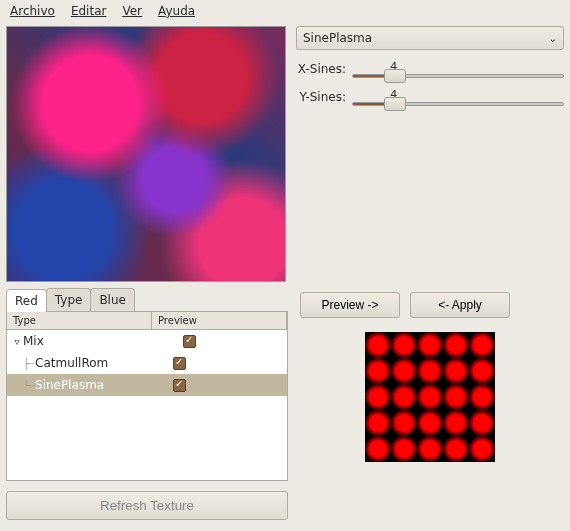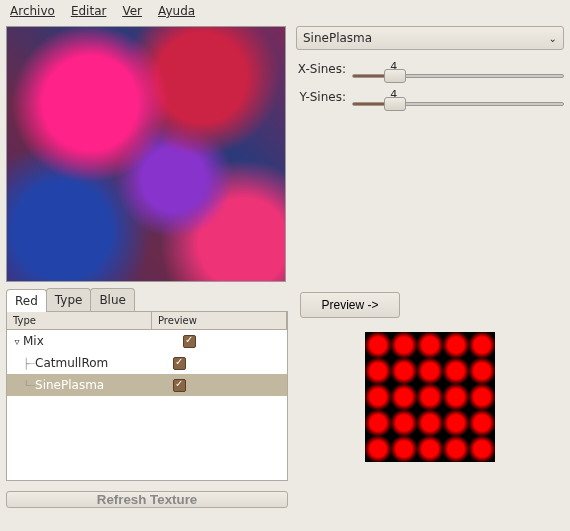--- a/index.html
+++ b/index.html
@@ -28,21 +28,21 @@
 .list-body { height: 150px; overflow: auto; }
 .tree-row { display: flex; align-items: center; padding: 2px 4px; height: 22px; }
 .tree-row.selected { background: #c2b8a0; color: #fff; }
 .tree-toggle { width: 12px; font-size: 10px; text-align: center; }
 .tree-indent { display: inline-block; }
 .tree-label { flex: 0 0 140px; }
 .chk { width: 13px; height: 13px; background: #8b6644; border: 1px solid #5a4028; border-radius: 2px; position: relative; margin-left: 20px; }
 .chk::after { content: "✓"; color: #fff; font-size: 10px; position: absolute; top: -2px; left: 1px; }
 .tree-line { color: #999; font-size: 10px; }
 
-.refresh-btn { width: 100%; background: linear-gradient(#f0ece4, #e0dcd4); border: 1px solid #b0aaa0; border-radius: 3px; color: #888; cursor: pointer; margin-top: 4px; font-weight: bold; }
+.refresh-btn { width: 100%; padding: 6px; background: linear-gradient(#f0ece4, #e0dcd4); border: 1px solid #b0aaa0; border-radius: 3px; color: #888; cursor: pointer; margin-top: 4px; }
 
 .dropdown { width: 100%; display: flex; align-items: center; border: 1px solid #b0aaa0; background: linear-gradient(#f0ece4, #e0dcd4); border-radius: 3px; padding: 4px 6px; cursor: pointer; }
 .dropdown-label { flex: 1; }
 .dropdown-arrow { font-size: 10px; }
 
 .slider-row { display: flex; align-items: center; gap: 6px; margin-top: 4px; text-align: right; }
 .slider-label { width: 50px; }
 .slider-wrap { flex: 1; position: relative; padding-top: 14px; }
 .slider-value { position: absolute; top: 0; left: 18%; font-size: 11px; }
 .slider-track { height: 4px; background: linear-gradient(to right, #8b5a3a 0 20%, #cfcabf 20% 100%); border: 1px solid #999; border-radius: 2px; position: relative; }
@@ -153,17 +153,18 @@
       <div class="slider-wrap">
         <span class="slider-value">4</span>
         <div class="slider-track">
             <div class="slider-thumb"></div>
           </div>
       </div>
     </div>
 
     <div class="btn-group">
       <button class="action-btn">Preview -&gt;</button>
+      <button class="action-btn">&lt;- Apply</button>
     </div>
 
     <div class="small-preview"></div>
   </div>
 </div>
 
 </body></html>

